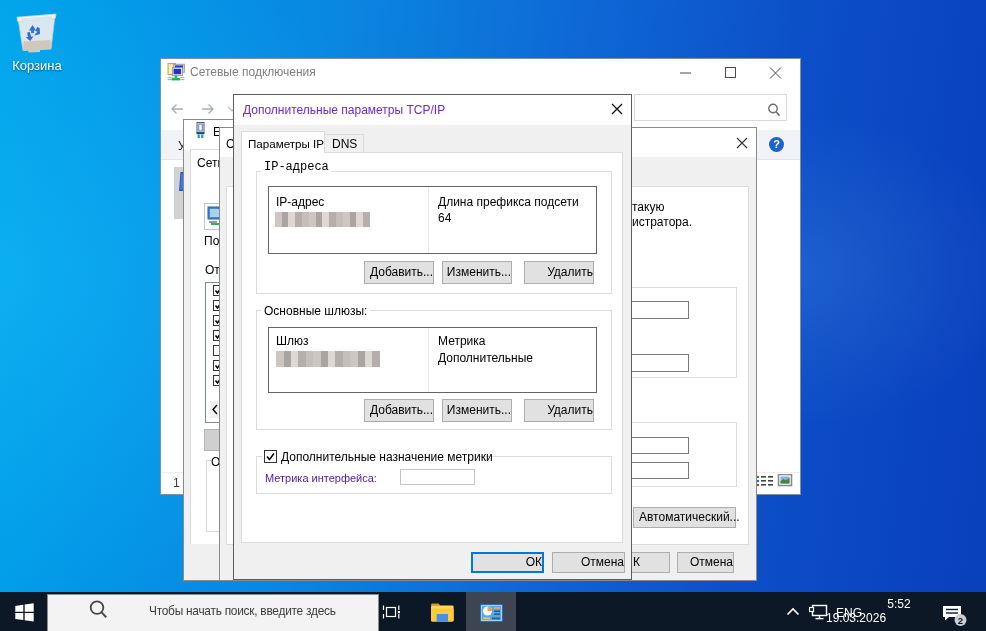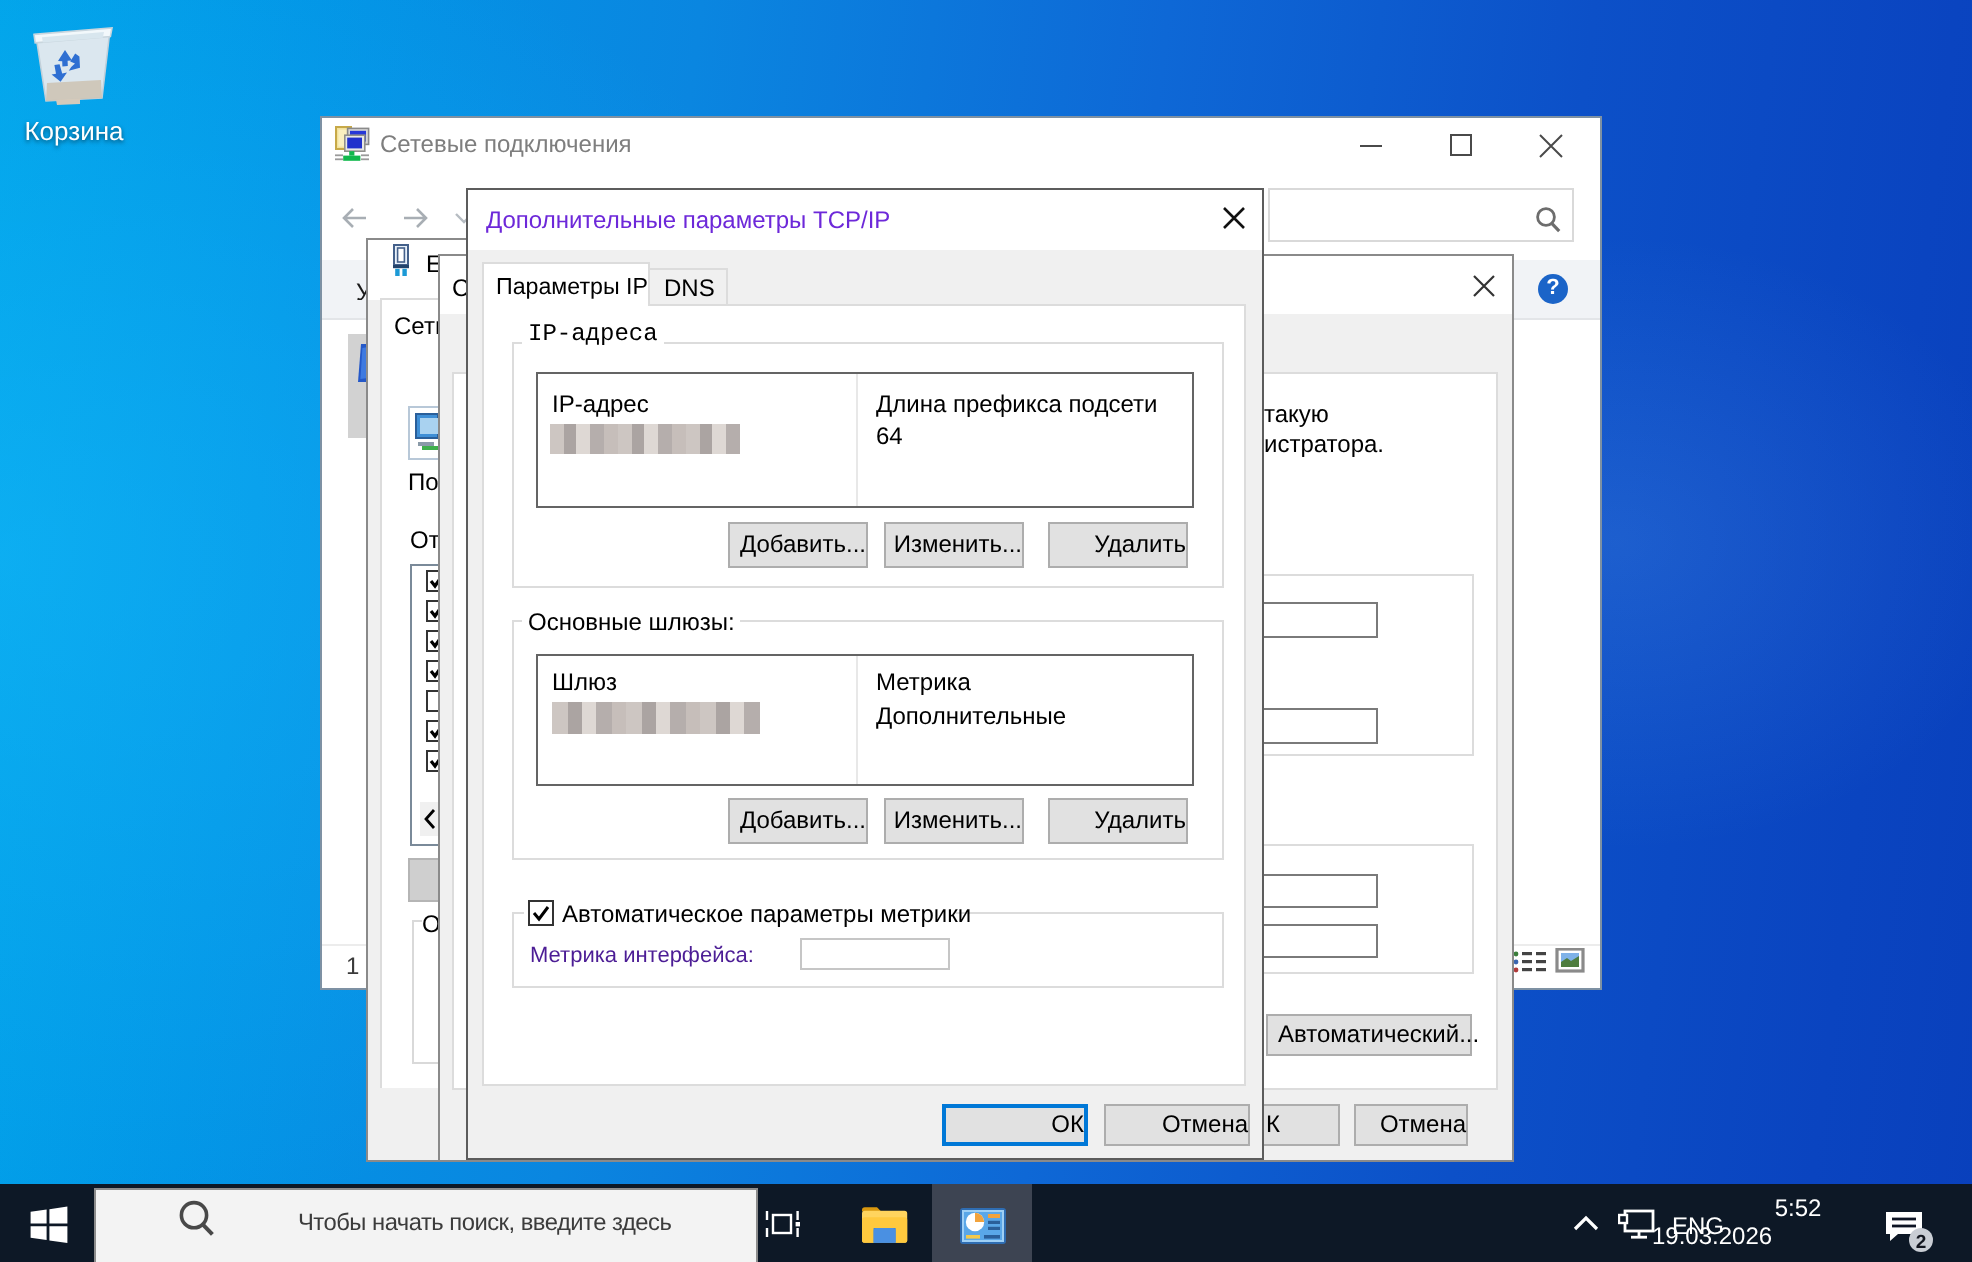--- a/index.html
+++ b/index.html
@@ -248,21 +248,21 @@
 <div class="abs btn" style="left:364px;top:399px;width:70px;height:23px;line-height:21px;">Добавить...</div>
 <div class="abs btn" style="left:442px;top:399px;width:70px;height:23px;line-height:21px;">Изменить...</div>
 <div class="abs btn" style="left:524px;top:399px;width:70px;height:23px;line-height:21px;">Удалить</div>
 
 <div class="abs groupbox" style="left:256px;top:456px;width:356px;height:38px;"></div>
 <div class="abs" style="left:262px;top:449px;width:216px;height:14px;background:#fff;"></div>
 <svg class="abs" style="left:264px;top:450px" width="13" height="13" viewBox="0 0 13 13">
   <rect x="0.5" y="0.5" width="12" height="12" fill="#fff" stroke="#333" stroke-width="1"></rect>
   <path d="M3 6.5 l2.5 3 4.5 -6" stroke="#000" stroke-width="1.5" fill="none"></path>
 </svg>
-<div class="abs t12" style="left:281px;top:450px;">Автоматическое параметры метрики</div>
+<div class="abs t12" style="left:281px;top:450px;">Дополнительные назначение метрики</div>
 <div class="abs" style="left:265px;top:472px;font-size:11px;color:#4c1d95;">Метрика интерфейса:</div>
 <div class="abs" style="left:400px;top:469px;width:75px;height:16px;background:#fff;border:1px solid #c6c6c6;box-sizing:border-box;"></div>
 
 <div class="abs btn" style="left:471px;top:552px;width:73px;height:21px;line-height:17px;border:2px solid #0078d7;">ОК</div>
 <div class="abs btn" style="left:552px;top:552px;width:73px;height:21px;line-height:19px;">Отмена</div>
 
 <div id="taskbar" class="abs"></div>
 <svg class="abs" style="left:15px;top:603px" width="19" height="19" viewBox="0 0 19 19">
   <path d="M0.3 2.9 L8.3 1.8 L8.3 8.7 L0.3 8.7 Z" fill="#fff"></path>
   <path d="M9.7 1.6 L18.7 0.3 L18.7 8.7 L9.7 8.7 Z" fill="#fff"></path>

